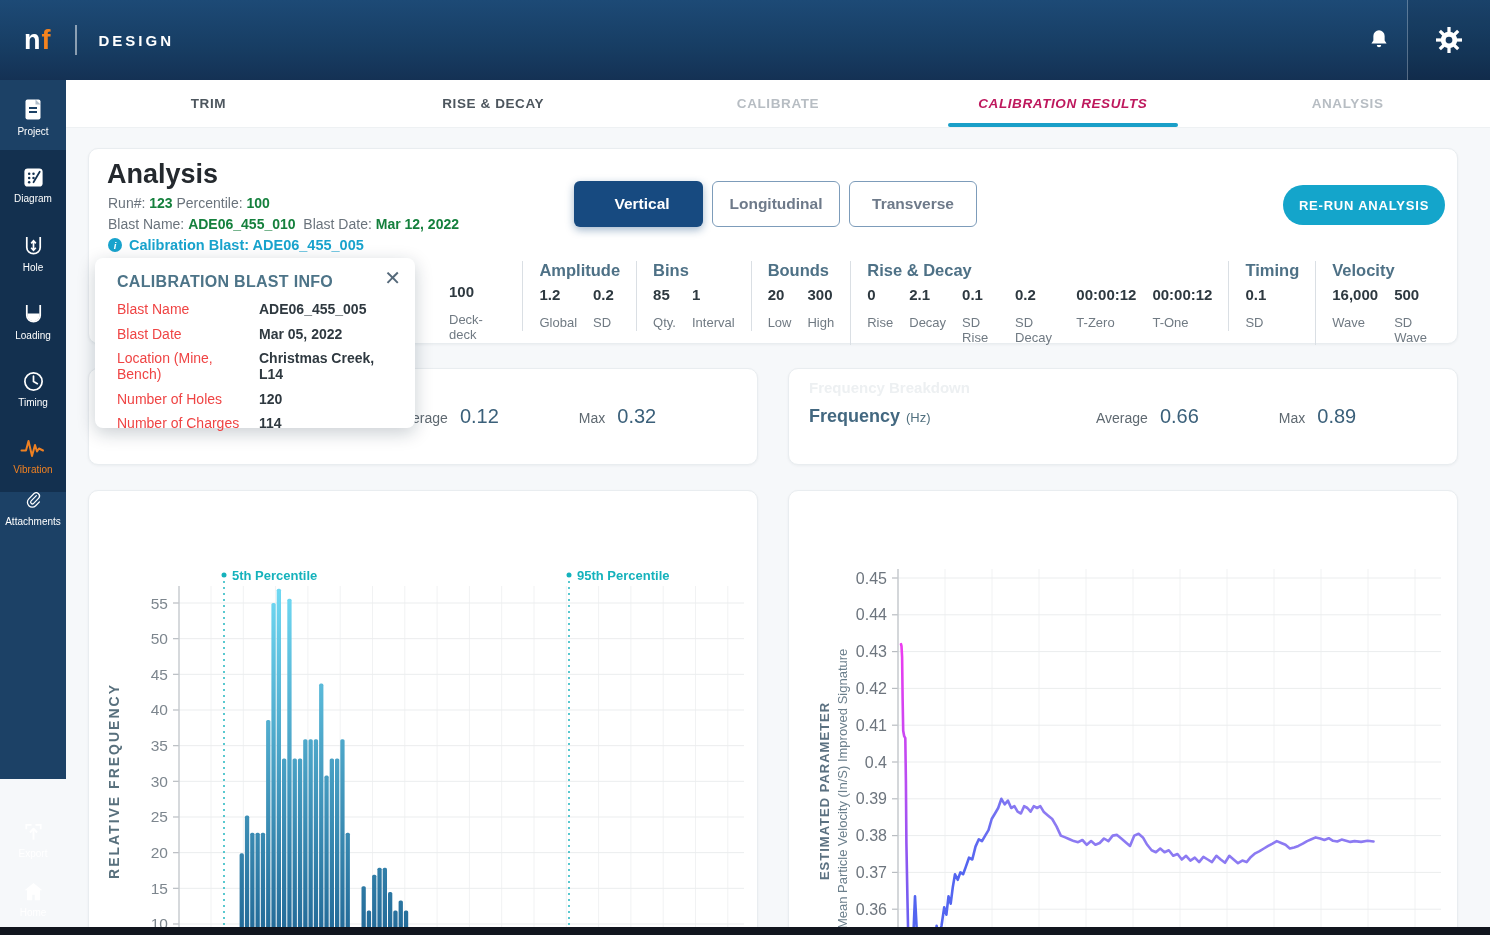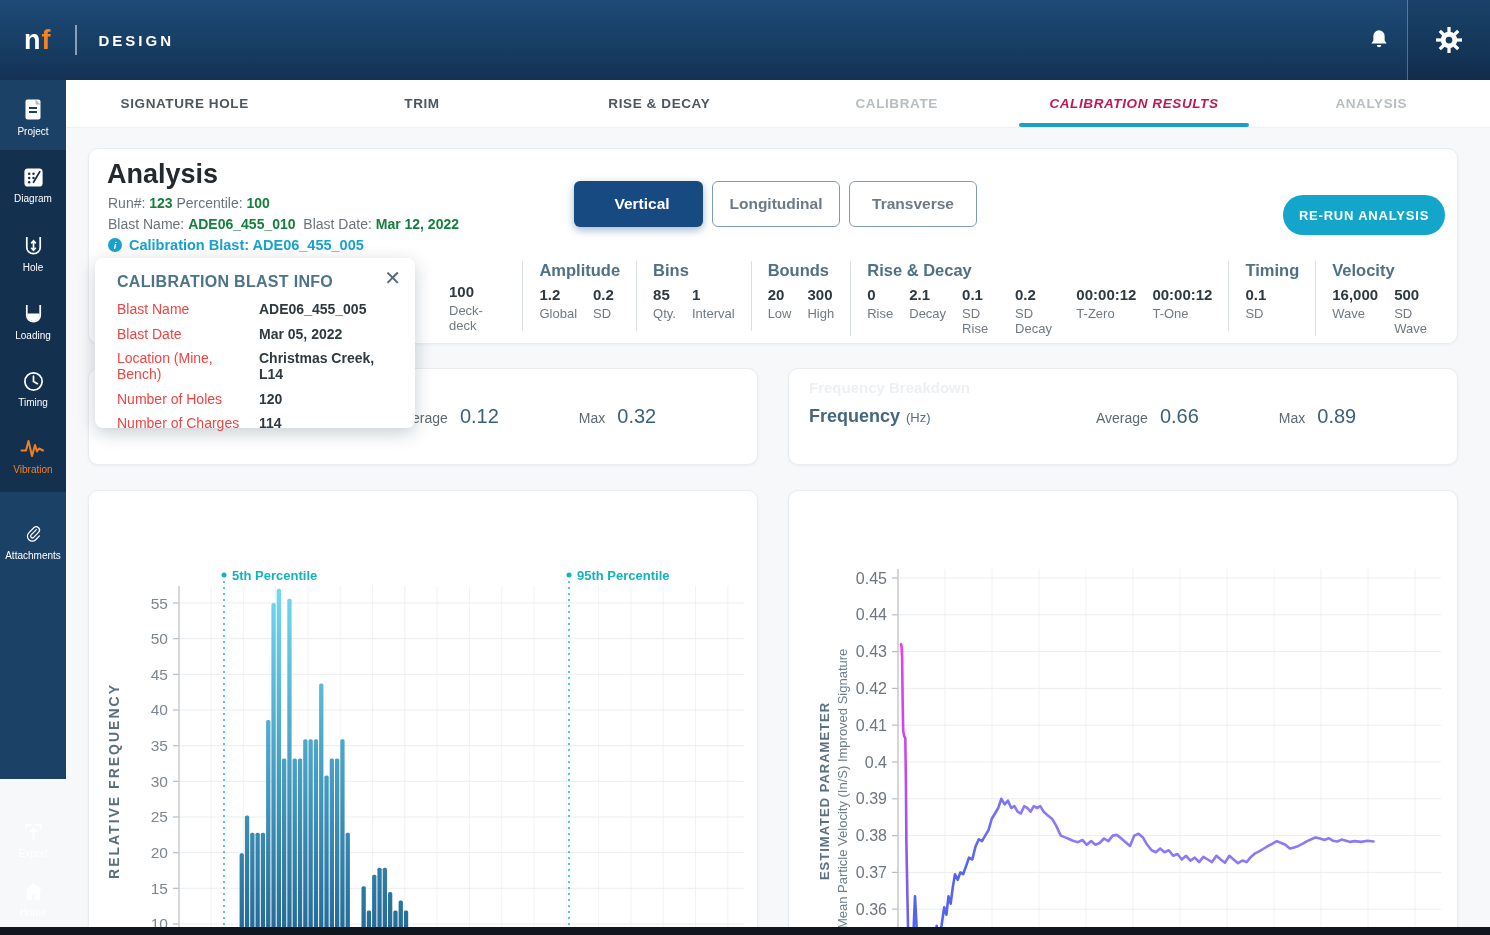--- a/index.html
+++ b/index.html
@@ -58,32 +58,32 @@
     font-size:9.5px;font-weight:700;display:flex;align-items:center;justify-content:center;font-style:italic;}
 
   .comp-btns{position:absolute;left:485px;top:32px;display:flex;gap:9px;}
   .btn-seg{height:46px;border-radius:6px;display:flex;align-items:center;justify-content:center;
     font-size:15.5px;cursor:pointer;}
   .btn-seg.sel{width:129px;background:#174a80;color:#fff;font-weight:700;
     box-shadow:0 3px 8px rgba(23,74,128,.4);padding-left:7px;}
   .btn-seg.unsel{width:128px;background:#fff;border:1.5px solid #7d9cba;color:#6e7a8a;font-weight:600;}
   .btn-rerun{position:absolute;left:1194px;top:36px;width:162px;height:40px;border-radius:20px;
     background:#14a5cb;color:#fff;font-size:13px;font-weight:700;letter-spacing:.8px;
-    display:flex;align-items:center;justify-content:center;cursor:pointer;margin-top:10px;}
+    display:flex;align-items:center;justify-content:center;cursor:pointer;}
 
   
   .params{position:absolute;left:344px;top:112px;display:flex;align-items:flex-start;}
   .pgroup{padding:0 16px;border-left:1px solid #dadfe4;min-height:70px;}
   .pgroup.first{border-left:none;padding-top:22px;}
   .pgroup .phead{font-size:16.5px;font-weight:600;color:#4e7186;margin-bottom:6px;}
   .pcols{display:flex;}
   .pcol{margin-right:16px;}
   .pcol:last-child{margin-right:0;}
   .pval{font-size:15px;font-weight:700;color:#2e3940;}
-  .plab{font-size:13px;color:#707a83;margin-top:3px;}
+  .plab{font-size:13px;color:#707a83;margin-top:12px;}
 
   
   .popup{position:absolute;left:95px;top:258px;width:320px;height:170px;background:#fff;
     border-radius:8px;box-shadow:0 5px 18px rgba(10,30,50,.22);z-index:40;padding:15px 16px 0 22px;}
   .popup-title{font-size:16px;font-weight:700;letter-spacing:.3px;color:#4d7488;}
   .popup-close{position:absolute;right:14px;top:10px;font-size:20px;color:#55697a;cursor:pointer;line-height:1;}
   .popup-rows{margin-top:10px;}
   .prow{display:grid;grid-template-columns:142px 1fr;margin-bottom:8.5px;}
   .prow .pl{font-size:14px;color:#ef4444;}
   .prow .pv{font-size:14px;font-weight:700;color:#2f3940;}
@@ -193,21 +193,21 @@
     <span class="lbl">Timing</span>
   </div>
 
   <div class="side-item active" style="top:356px;justify-content:center;">
     <svg width="26" height="24" viewBox="0 0 26 24">
         <path d="M1.5 14.5h4.5L8.5 5l3.5 15 3-11 2 6.5 2-3 4 2" fill="none" stroke="#f08122" stroke-width="2" stroke-linejoin="round" stroke-linecap="round"></path>
       </svg>
     <span class="lbl">Vibration</span>
   </div>
 
-  <div class="side-item" style="top:442px;">
+  <div class="side-item" style="top:408px;">
     <svg width="22" height="24" viewBox="0 0 24 24">
         <path d="M16.5 6.2l-6.9 7a2.3 2.3 0 0 0 3.3 3.3l6.7-6.9a4.4 4.4 0 0 0-6.2-6.2L6.5 10.5a6.4 6.4 0 0 0 9.1 9.1l5-5.1" fill="none" stroke="#fff" stroke-width="1.7" stroke-linecap="round" transform="scale(.82) translate(2.6 2.6)"></path>
       </svg>
     <span class="lbl">Attachments</span>
   </div>
 
   <div class="side-item" style="top:740px;">
     <svg width="23" height="24" viewBox="0 0 24 24">
         <path d="M4.5 9V4.5H10M14 4.5h5.5V9" fill="none" stroke="#fff" stroke-width="1.8"></path>
         <path d="M12 20V9.5" stroke="#fff" stroke-width="2"></path>
@@ -218,23 +218,20 @@
 
   <div class="side-item" style="top:800px;">
     <svg width="23" height="23" viewBox="0 0 24 24">
         <path d="M12 3.2L2.8 10.6h2.5V21h5.4v-5.6h2.6V21h5.4V10.6h2.5z" fill="#fff"></path>
       </svg>
     <span class="lbl">Home</span>
   </div>
 </div>
 
 <div class="tabbar">
-  <div class="tab">
-      <span>SIGNATURE HOLE</span>
-    </div>
   <div class="tab">
       <span>TRIM</span>
     </div>
   <div class="tab">
       <span>RISE &amp; DECAY</span>
     </div>
   <div class="tab disabled">
       <span>CALIBRATE</span>
     </div>
   <div class="tab active">

